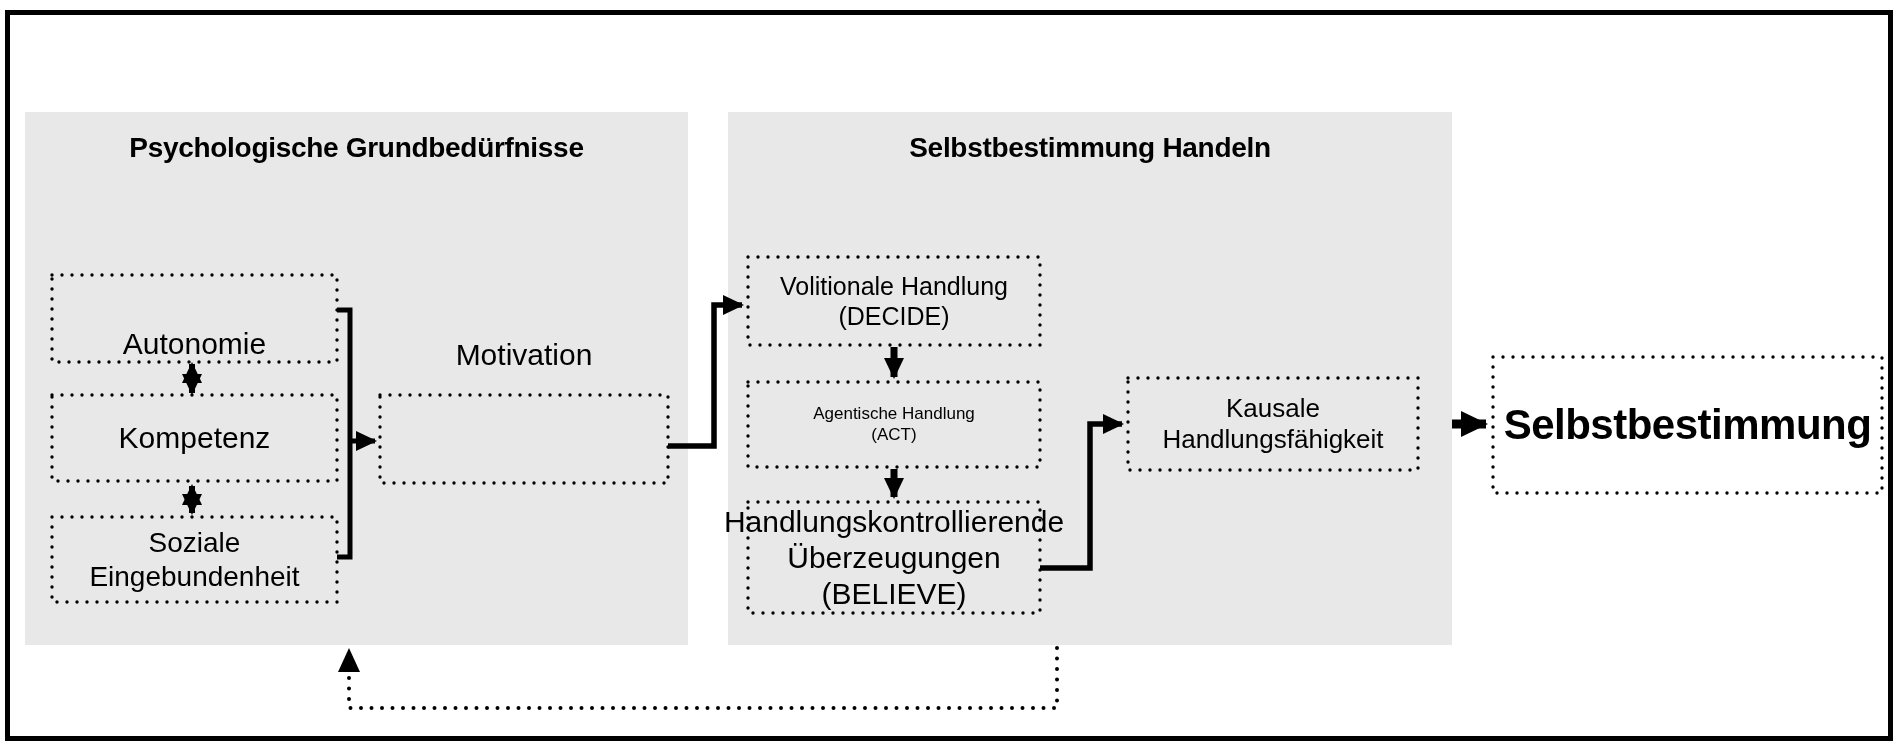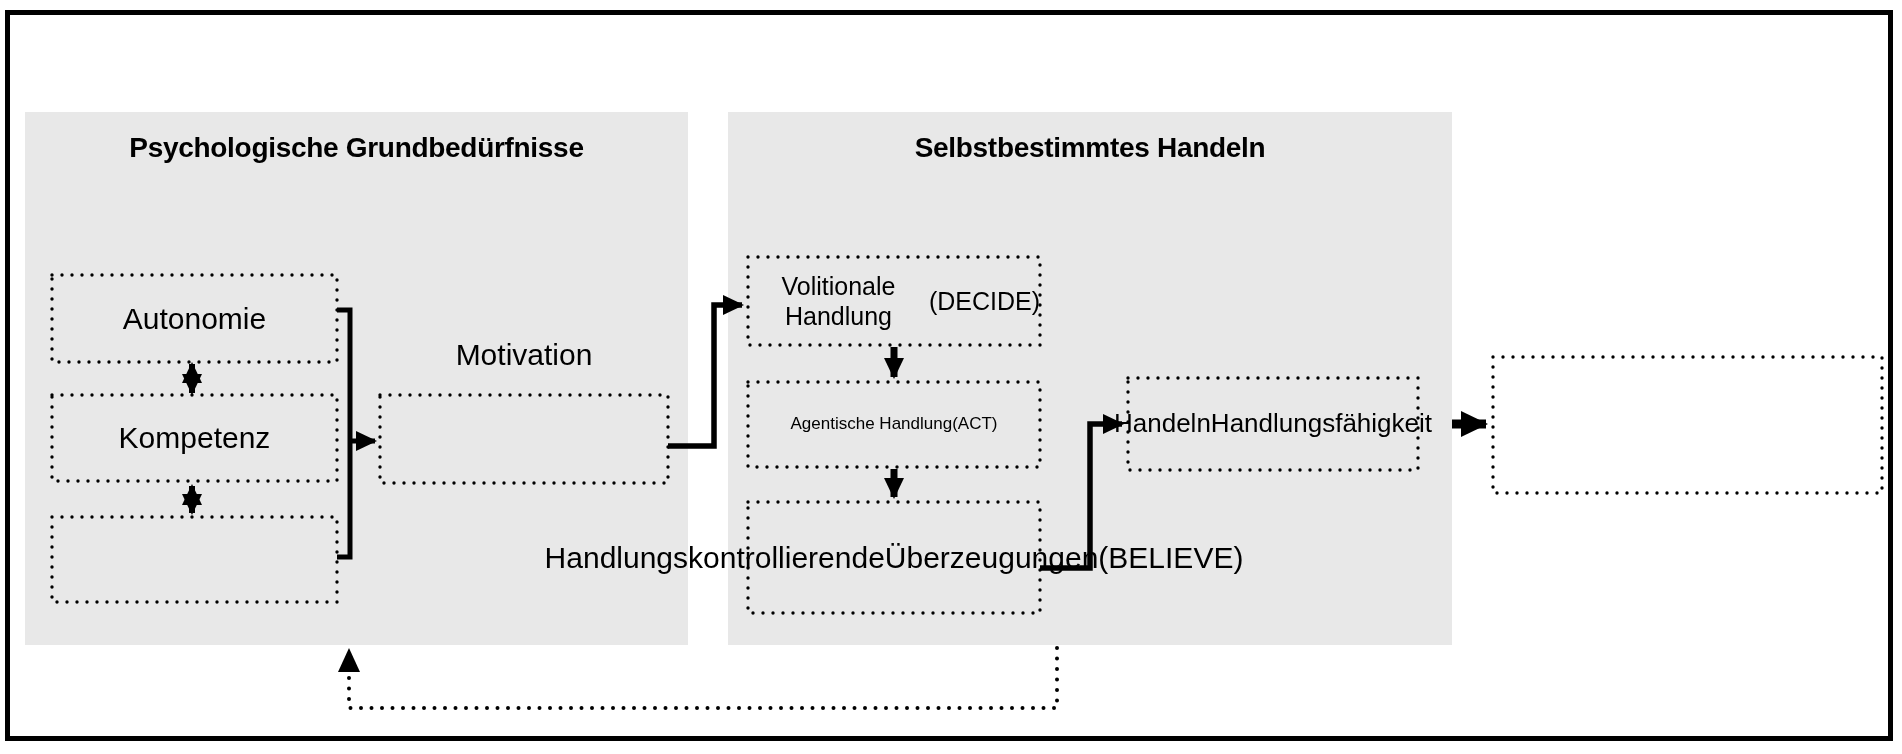--- a/index.html
+++ b/index.html
@@ -33,24 +33,24 @@
     pointer-events:none; z-index:2;
   }
   .connectors .ln   { stroke:var(--line,#000); fill:none; }
   .connectors .fl   { fill:var(--line,#000); stroke:none; }
   .connectors .dot-box {
     stroke:var(--line,#000); fill:none;
     stroke-width:3.4; stroke-linecap:round; stroke-dasharray:0,10;
   }
   .node-label {
     position:absolute; z-index:3;
-    display:flex; flex-direction:row; align-items:center; justify-content:center;
+    display:flex; flex-direction:column; align-items:center; justify-content:center;
     text-align:center; line-height:1.2;
   }
-  #lbl-autonomy   { left:52px;   top:275px; width:285px; height:87px;  font-size:30px; }
+  #lbl-autonomy   { left:52px;   top:275px; width:285px; height:87px;  font-size:30px;justify-content:flex-end; }
   #lbl-competence { left:52px;   top:395px; width:285px; height:86px;  font-size:30px; }
   #lbl-relatedness{ left:52px;   top:517px; width:285px; height:85px;  font-size:28px; line-height:1.18; }
   #lbl-motivation { left:380px;  top:336px; width:288px; height:38px;  font-size:30px;text-align:right; }
   #lbl-autonome   { left:380px;  top:395px; width:288px; height:88px;  font-size:27px; }
   #lbl-decide     { left:748px;  top:257px; width:292px; height:88px;  font-size:25px; }
   #lbl-act        { left:748px;  top:382px; width:292px; height:85px;  font-size:17px; }
   #lbl-believe    { left:748px;  top:502px; width:292px; height:111px; font-size:30px; }
   #lbl-causal     { left:1128px; top:378px; width:290px; height:92px;  font-size:26px; }
   #lbl-outcome    { left:1493px; top:357px; width:389px; height:136px;
                     font-size:42px; font-weight:700; letter-spacing:-.5px; }
@@ -61,21 +61,21 @@
 <div id="canvas">
 
   <div class="frame"></div>
 
 
   <div class="panel" id="needs-panel">
     <div class="panel-title">Psychologische Grundbedürfnisse</div>
   </div>
 
   <div class="panel" id="action-panel">
-    <div class="panel-title">Selbstbestimmtes Handeln</div>
+    <div class="panel-title">Selbstbestimmung Handeln</div>
   </div>
 
   <svg class="connectors" viewBox="0 0 1902 754">
     <defs>
       <marker id="arrow" markerUnits="userSpaceOnUse" markerWidth="24" markerHeight="24" refX="20" refY="12" orient="auto-start-reverse">
         <path d="M1,2 L22,12 L1,22 Z" fill="#000"></path>
       </marker>
       <marker id="arrowBig" markerUnits="userSpaceOnUse" markerWidth="30" markerHeight="30" refX="26" refY="15" orient="auto">
         <path d="M1,2 L28,15 L1,28 Z" fill="#000"></path>
       </marker>
@@ -111,20 +111,24 @@
   </svg>
 
   <div class="node-label" id="lbl-autonomy">
     <span>Autonomie</span>
   </div>
 
   <div class="node-label" id="lbl-competence">
     <span>Kompetenz</span>
   </div>
 
+  <div class="node-label" id="lbl-relatedness">
+    <span>Soziale</span>
+    <span>Eingebundenheit</span>
+  </div>
 
   <div class="node-label" id="lbl-motivation">
     <span>Motivation</span>
   </div>
 
 
   <div class="node-label" id="lbl-decide">
     <span>Volitionale Handlung</span>
     <span>(DECIDE)</span>
   </div>
@@ -134,18 +138,21 @@
     <span>(ACT)</span>
   </div>
 
   <div class="node-label" id="lbl-believe">
     <span>Handlungskontrollierende</span>
     <span>Überzeugungen</span>
     <span>(BELIEVE)</span>
   </div>
 
   <div class="node-label" id="lbl-causal">
-    <span>Handeln</span>
+    <span>Kausale</span>
     <span>Handlungsfähigkeit</span>
   </div>
 
+  <div class="node-label" id="lbl-outcome">
+    <span>Selbstbestimmung</span>
+  </div>
 
 </div>
 
 </body></html>

